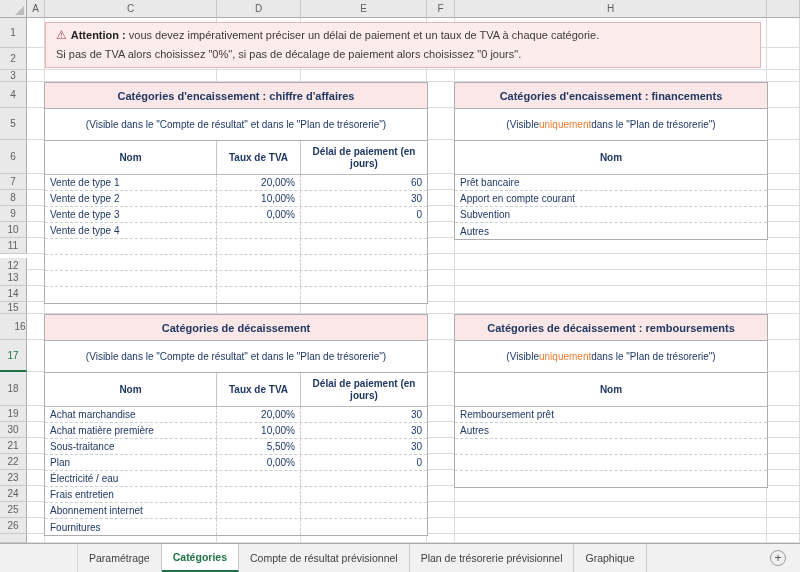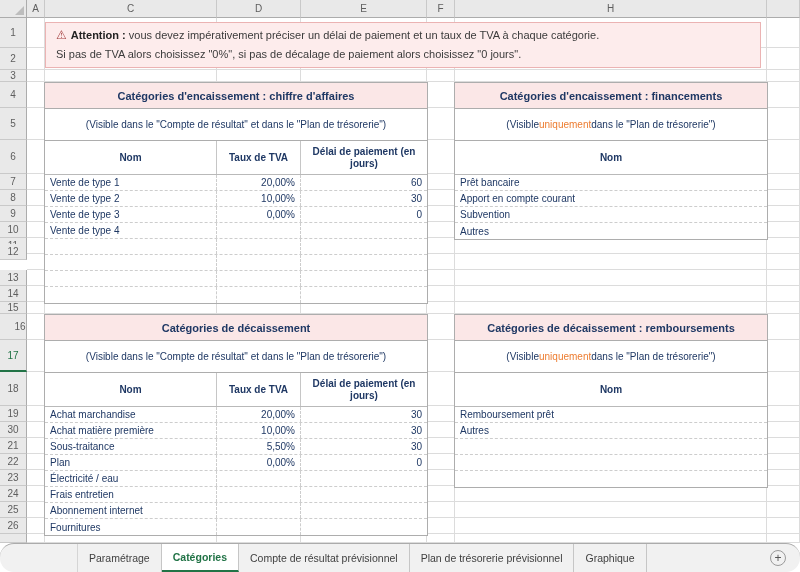--- a/index.html
+++ b/index.html
@@ -49,21 +49,21 @@
            border-right:1px solid #C6C6C6; padding:0 4px; }
   .tbl-row { height:16px; display:flex; border-bottom:1px dashed #CDCDCD; }
   .tbl-row:last-child { border-bottom:none; }
   .dcell { font-size:10px; color:#1F3864; display:flex; align-items:center;
            padding:0 5px; border-right:1px dashed #CDCDCD; white-space:nowrap; overflow:hidden; }
   .dcell.num { justify-content:flex-end; }
 
   
   #tab-bar { position:absolute; left:0; top:543px; width:800px; height:29px;
              background:#F1F1F1; border-top:1px solid #ABABAB;
-             display:flex; align-items:stretch; z-index:8;border-radius:14px; }
+             display:flex; align-items:stretch; z-index:8; }
   .tab-spacer { width:78px; border-right:1px solid #D5D5D5; }
   .sheet-tab { padding:0 11px; display:flex; align-items:center;
                font-size:10.5px; color:#3F3F3F; border-right:1px solid #C6C6C6;
                cursor:pointer; white-space:nowrap; }
   .sheet-tab.active { background:#FFFFFF; color:#217346; font-weight:bold;
                       border-bottom:2px solid #217346; }
   .add-sheet { margin-left:auto; margin-right:14px; align-self:center;
                width:16px; height:16px; border:1px solid #9A9A9A; border-radius:50%;
                display:flex; align-items:center; justify-content:center;
                font-size:12px; line-height:12px; color:#555; cursor:pointer; }
@@ -280,21 +280,21 @@
       <div class="rh" style="top: 48px; height: 22px;">2</div>
       <div class="rh" style="top: 70px; height: 12px;">3</div>
       <div class="rh" style="top: 82px; height: 26px;">4</div>
       <div class="rh" style="top: 108px; height: 32px;">5</div>
       <div class="rh" style="top: 140px; height: 34px;">6</div>
       <div class="rh" style="top: 174px; height: 16px;">7</div>
       <div class="rh" style="top: 190px; height: 16px;">8</div>
       <div class="rh" style="top: 206px; height: 16px;">9</div>
       <div class="rh" style="top: 222px; height: 16px;">10</div>
       <div class="rh" style="top: 238px; height: 16px;">11</div>
-      <div class="rh" style="top: 244px; height: 16px;">12</div>
+      <div class="rh" style="top: 258px; height: 16px;">12</div>
       <div class="rh" style="top: 270px; height: 16px;">13</div>
       <div class="rh" style="top: 286px; height: 16px;">14</div>
       <div class="rh" style="top: 302px; height: 12px;">15</div>
       <div class="rh" style="top: 314px; height: 26px; padding-left: 14px;">16</div>
       <div class="rh sel" style="top: 340px; height: 32px;">17</div>
       <div class="rh" style="top: 372px; height: 34px;">18</div>
       <div class="rh" style="top: 406px; height: 16px;">19</div>
       <div class="rh" style="top: 422px; height: 16px;">30</div>
       <div class="rh" style="top: 438px; height: 16px;">21</div>
       <div class="rh" style="top: 454px; height: 16px;">22</div>

